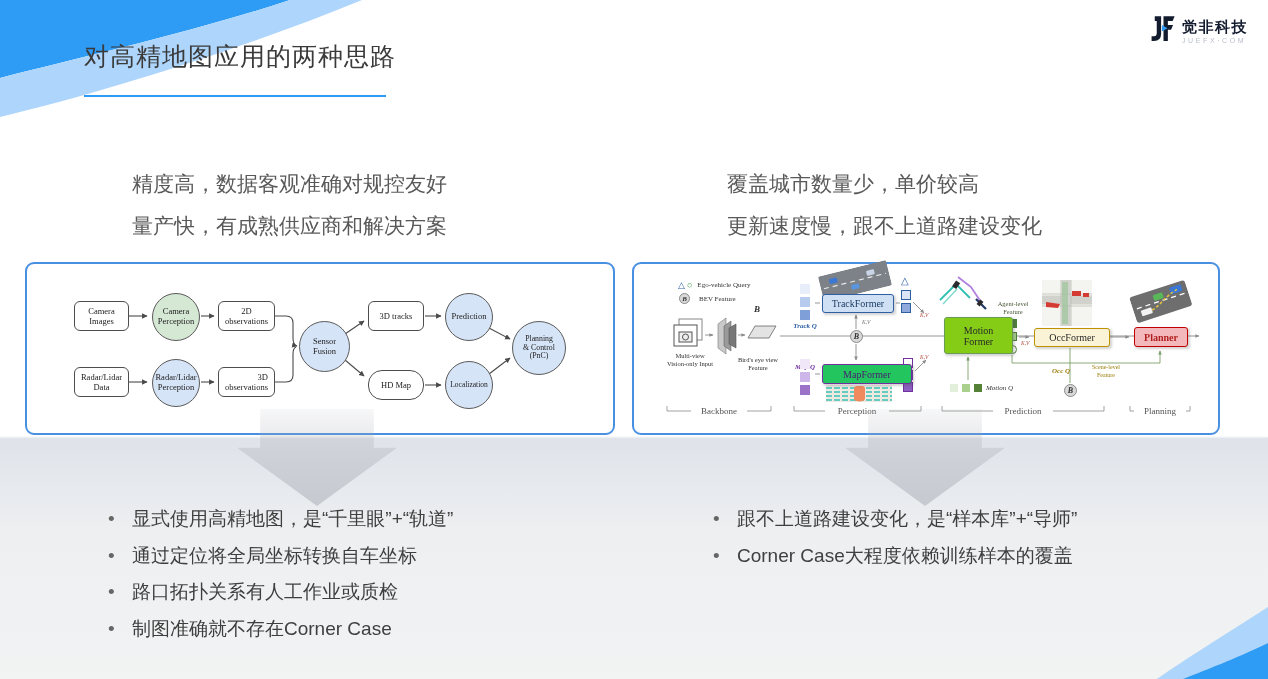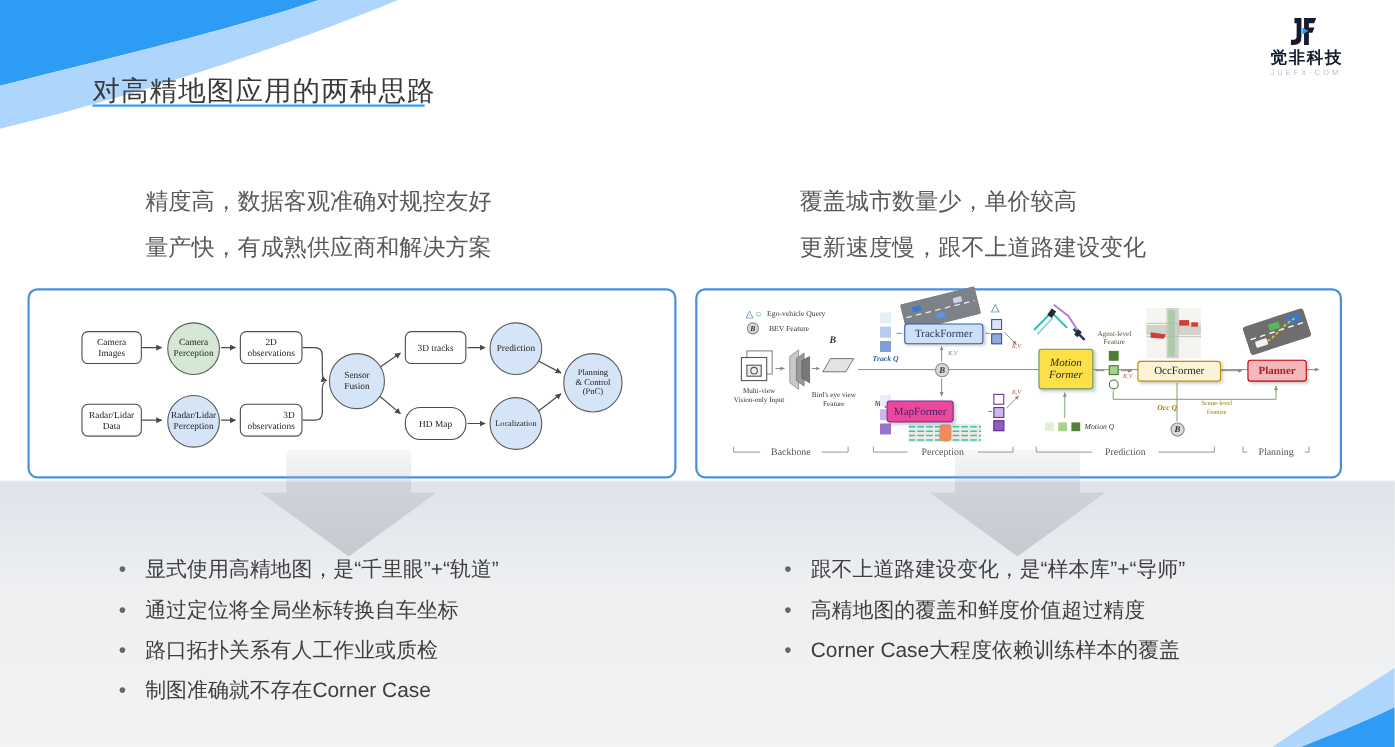--- a/index.html
+++ b/index.html
@@ -3,23 +3,23 @@
 <meta charset="utf-8">
 <style>
   html,body{margin:0;padding:0;}
   body{
     width:1268px;height:679px;position:relative;overflow:hidden;
     font-family:"Liberation Sans",sans-serif;
     background:linear-gradient(180deg,#ffffff 0%,#ffffff 64.2%,#dfe3ea 64.6%,#edeff1 78%,#f2f3f3 100%);
   }
   .abs{position:absolute;}
   
-  .title{left:84px;top:66px;font-size:25px;font-weight:500;color:#3a3a3a;letter-spacing:1px;}
+  .title{left:84px;top:40px;font-size:25px;font-weight:500;color:#3a3a3a;letter-spacing:1px;}
   .title-underline{left:84px;top:95px;width:302px;height:2px;background:#2E9BF4;}
-  .logo{left:1150px;top:14px;display:flex;align-items:center;flex-direction:column;}
+  .logo{left:1150px;top:14px;display:flex;align-items:flex-end;}
   .logo-text{margin-left:5px;}
   .logo-name{font-size:15px;font-weight:700;color:#131b2e;letter-spacing:1.5px;line-height:17px;}
   .logo-domain{font-size:7px;color:#b9bfc9;letter-spacing:2.6px;margin-top:2px;}
   
   .intro{font-size:21px;color:#595959;line-height:42px;}
   .intro-left{left:132px;top:163px;}
   .intro-right{left:727px;top:163px;}
   
   .card{background:#fff;border:2px solid #4A90E2;border-radius:9px;box-sizing:border-box;z-index:1;}
   .card-left{left:25px;top:262px;width:590px;height:173px;}
@@ -228,21 +228,21 @@
   <div class="ua ua-box" style="left:188px;top:30px;width:72px;height:19px;background:#cfe0f5;border:1.2px solid #2e5fa3;color:#17375e;">TrackFormer</div>
   <div class="ua" style="left:267px;top:12px;color:#2e5fa3;font-size:10px;line-height:10px;">△</div>
   <div class="sq ua" style="left:267px;top:26px;width:10px;height:10px;background:#dbe5f5;border:1px solid #2e5fa3;"></div>
   <div class="sq ua" style="left:267px;top:39px;width:10px;height:10px;background:#8fa9dc;border:1px solid #2e5fa3;"></div>
   <div class="ua kv" style="left:286px;top:48px;">K,V</div>
 
   <div class="ua q-lbl" style="left:150px;top:99px;width:42px;color:#7030a0;">Map Q</div>
   <div class="sq ua" style="left:166px;top:95px;width:10px;height:10px;background:#f0e8f9;"></div>
   <div class="sq ua" style="left:166px;top:108px;width:10px;height:10px;background:#cdb6e9;"></div>
   <div class="sq ua" style="left:166px;top:121px;width:10px;height:10px;background:#9b74c9;"></div>
-  <div class="ua ua-box" style="left:172px;top:100px;width:61px;height:20px;background:#ec4899;border:1.2px solid #7030a0;color:#4a2070;">MapFormer</div>
+  <div class="ua ua-box" style="left:188px;top:100px;width:90px;height:20px;background:#22c55e;border:1.2px solid #7030a0;color:#4a2070;">MapFormer</div>
   <svg class="ua ua-img" style="left:192px;top:121px;" width="66" height="17" viewBox="0 0 66 17">
     <rect x="0" y="0" width="66" height="17" fill="#efe9e2"></rect>
     <g stroke="#35c4b5" stroke-width="1.4" stroke-dasharray="6 2">
       <line x1="0" y1="3" x2="66" y2="3"></line>
         <line x1="0" y1="7" x2="66" y2="7"></line>
       <line x1="0" y1="11" x2="66" y2="11"></line>
         <line x1="0" y1="15" x2="66" y2="15"></line>
     </g>
     <rect x="28" y="1" width="11" height="15" rx="3" fill="#ef8a5e"></rect>
     <circle cx="33.5" cy="12" r="4.5" fill="#ef8a5e"></circle>
@@ -253,21 +253,21 @@
   <div class="ua kv" style="left:286px;top:90px;">K,V</div>
 
   <svg class="ua ua-img" style="left:302px;top:8px;" width="54" height="44" viewBox="0 0 54 44">
     <path d="M4,28 L20,12 L34,26" stroke="#2fbfb0" stroke-width="1.8" fill="none"></path>
     <path d="M7,32 L21,17" stroke="#7fd8cd" stroke-width="1.4" fill="none"></path>
     <path d="M22,5 L35,15 L45,30" stroke="#b07fe0" stroke-width="1.8" fill="none"></path>
     <path d="M40,27 L50,37" stroke="#1f3864" stroke-width="2.2" fill="none"></path>
     <rect x="18" y="9" width="5" height="7" fill="#2a2a2a" transform="rotate(35 20 12)"></rect>
     <rect x="42" y="28" width="4" height="6" fill="#2a2a2a" transform="rotate(40 44 31)"></rect>
   </svg>
-  <div class="ua ua-box" style="left:310px;top:53px;width:50px;height:37px;background:#fde047;border:1.2px solid #6a9a58;color:#2a2a2a;font-style:italic;">Motion
+  <div class="ua ua-box" style="left:310px;top:53px;width:69px;height:37px;background:#84cc16;border:1.2px solid #6a9a58;color:#2a2a2a;">Motion
 Former</div>
   <div class="ua ua-lbl" style="left:350px;top:36px;width:58px;color:#4a5a3a;">Agent-level
 Feature</div>
   <div class="sq ua" style="left:374px;top:55px;width:9px;height:9px;background:#4e7d3a;"></div>
   <div class="sq ua" style="left:374px;top:68px;width:9px;height:9px;background:#a9d08d;border:1px solid #4e7d3a;"></div>
   <div class="ua" style="left:374px;top:81px;width:9px;height:9px;border:1.2px solid #4e7d3a;border-radius:50%;box-sizing:border-box;"></div>
   <div class="ua kv" style="left:387px;top:76px;">K,V</div>
 
   <svg class="ua ua-img" style="left:408px;top:16px;" width="50" height="46" viewBox="0 0 50 46">
     <rect x="0" y="0" width="50" height="46" fill="#f4f4f1"></rect>
@@ -310,15 +310,14 @@
 <div class="abs down-arrow down-arrow-right"></div>
 
 <ul class="abs bullets bullets-left">
   <li>显式使用高精地图，是“千里眼”+“轨道”</li>
   <li>通过定位将全局坐标转换自车坐标</li>
   <li>路口拓扑关系有人工作业或质检</li>
   <li>制图准确就不存在Corner Case</li>
 </ul>
 <ul class="abs bullets bullets-right">
   <li>跟不上道路建设变化，是“样本库”+“导师”</li>
-  <li>高精地图的覆盖和鲜度价值超过精度</li>
   <li>Corner Case大程度依赖训练样本的覆盖</li>
 </ul>
 
 </body></html>

